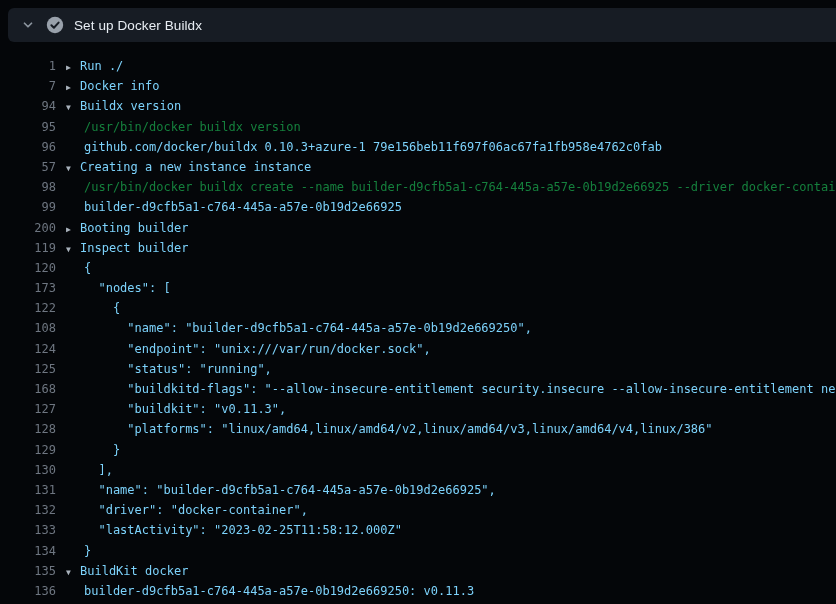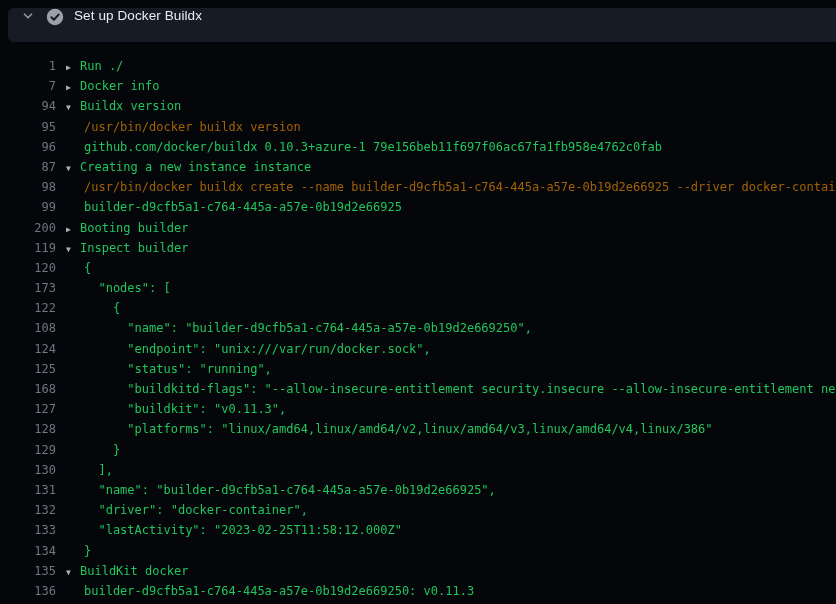--- a/index.html
+++ b/index.html
@@ -9,20 +9,21 @@
     overflow: hidden;
     font-family: "DejaVu Sans Mono", "Liberation Mono", monospace;
   }
   .step-header {
     position: absolute;
     left: 8px; top: 8px; right: 0;
     height: 34px;
     background: #171c24;
     border-radius: 6px 0 0 6px;
     display: flex;
+    align-items: center;
     cursor: pointer;
   }
   .chevron {
     margin-left: 12px;
     width: 16px; height: 16px;
     display: flex; align-items: center; justify-content: center;
     color: #8b949e;
     flex: 0 0 auto;
   }
   .status {
@@ -60,25 +61,25 @@
     user-select: none;
   }
   .marker {
     flex: 0 0 18px;
     margin-left: 10px;
     font-size: 8px;
     color: #a9b2bc;
   }
   .row.group .marker { flex: 0 0 14px; }
   .text {
-    color: #22c55e;
+    color: #7dd3fc;
     white-space: pre;
     overflow: hidden;
   }
-  .row.command .text { color: #a16207; }
+  .row.command .text { color: #15803d; }
   .row.group { cursor: pointer; }
 </style>
 </head>
 <body>
 
 <div class="step-header">
   <span class="chevron">
     <svg width="14" height="14" viewBox="0 0 16 16" fill="none">
       <path d="M4 6 L8 10 L12 6" stroke="#8b949e" stroke-width="2" stroke-linecap="round" stroke-linejoin="round"></path>
     </svg>
@@ -112,21 +113,21 @@
     <span class="num">95</span>
     <span class="marker"></span>
     <span class="text">/usr/bin/docker buildx version</span>
   </div>
     <div class="row">
     <span class="num">96</span>
     <span class="marker"></span>
     <span class="text">github.com/docker/buildx 0.10.3+azure-1 79e156beb11f697f06ac67fa1fb958e4762c0fab</span>
   </div>
     <div class="row group">
-    <span class="num">87</span>
+    <span class="num">57</span>
     <span class="marker">▼</span>
     <span class="text">Creating a new instance instance</span>
   </div>
     <div class="row command">
     <span class="num">98</span>
     <span class="marker"></span>
     <span class="text">/usr/bin/docker buildx create --name builder-d9cfb5a1-c764-445a-a57e-0b19d2e66925 --driver docker-container</span>
   </div>
     <div class="row">
     <span class="num">99</span>

